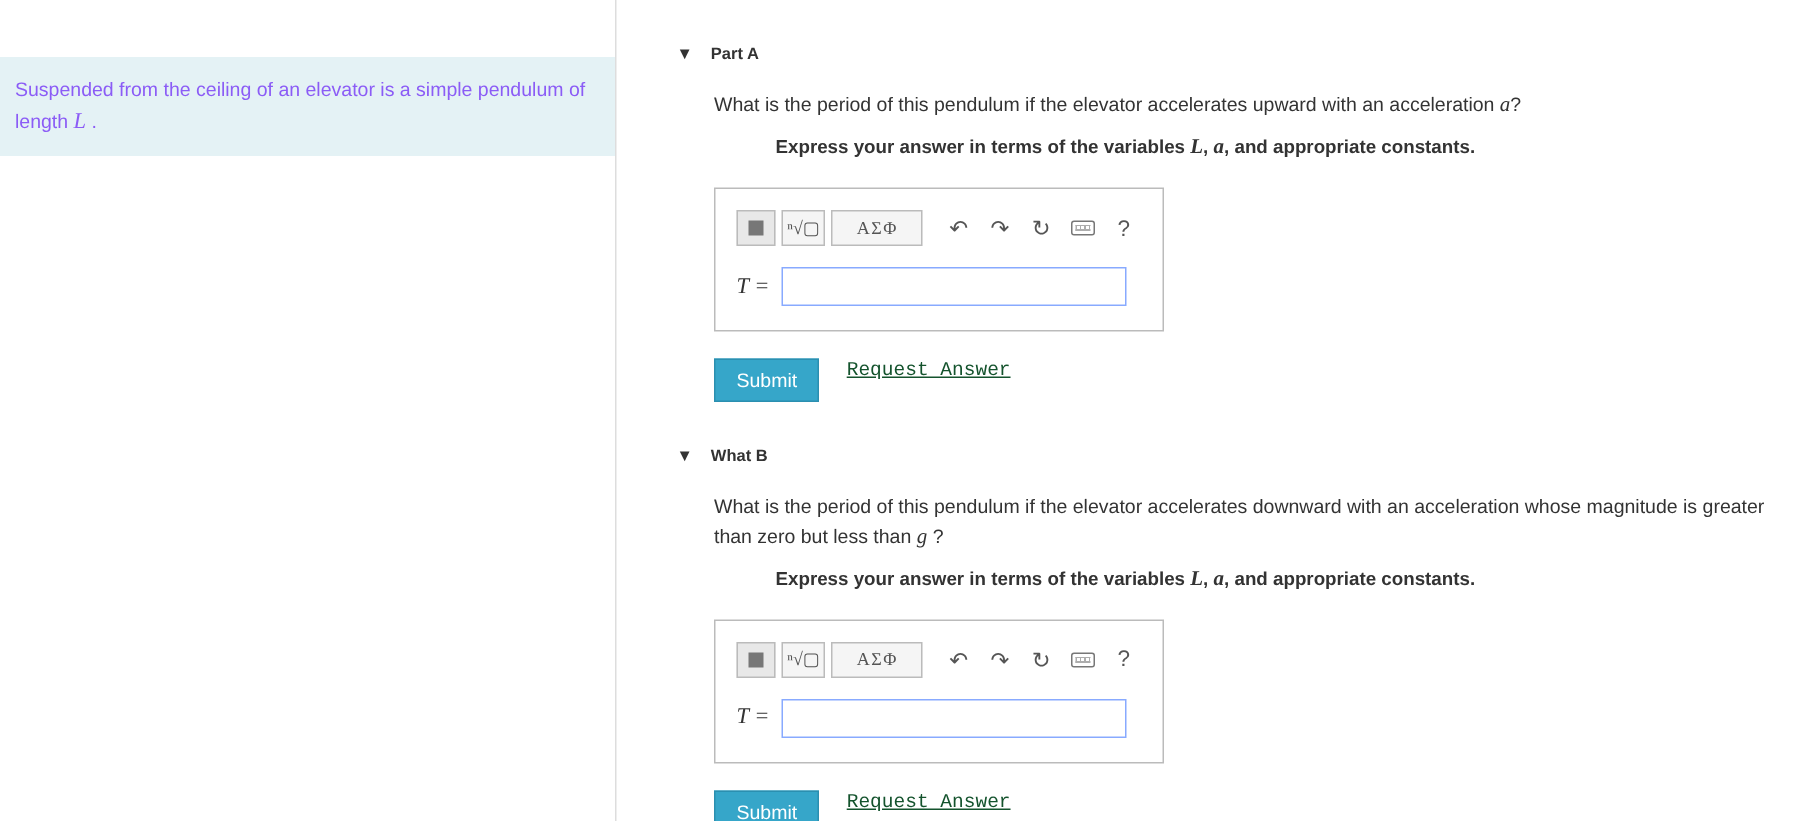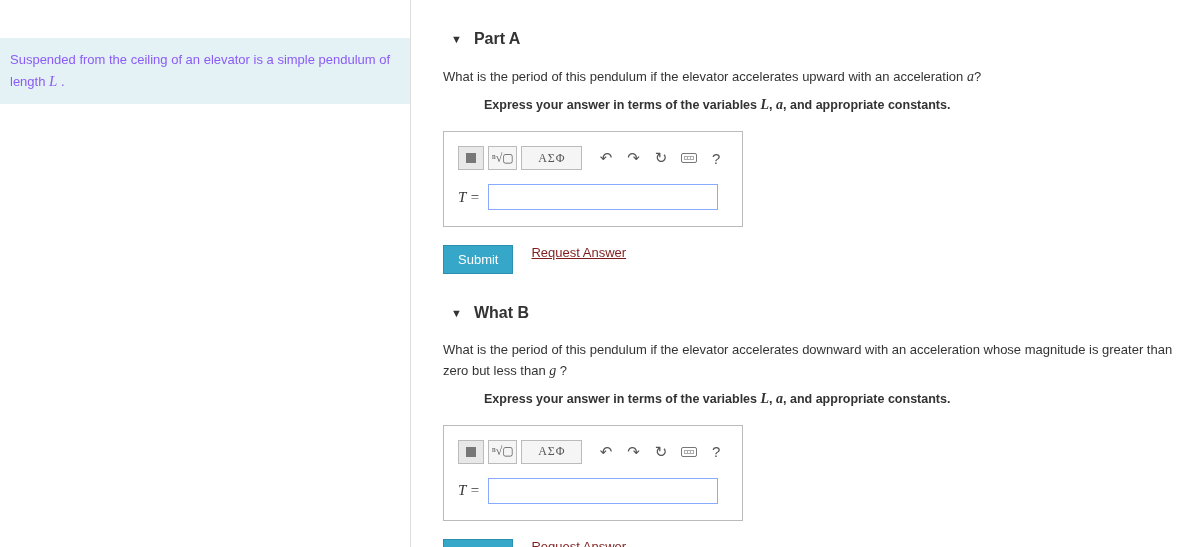--- a/index.html
+++ b/index.html
@@ -41,24 +41,24 @@
     margin-top: 20px;
     gap: 12px;
   }
   .part-header .caret {
     font-size: 11px;
     color: #333;
     cursor: pointer;
   }
   .part-title {
     font-weight: bold;
-    font-size: 16px;
+    font-size: 11px;
   }
   .part-body {
-    margin-left: 32px;
+    margin-left: 65px;
     margin-right: 20px;
     padding-top: 8px;
   }
   .question-text {
     font-size: 13px;
     color: #333;
     margin-bottom: 10px;
     line-height: 1.5;
   }
   .question-text .var, .instruction .var {
@@ -149,24 +149,25 @@
   }
   .submit-btn {
     background: #36a6c9;
     color: #fff;
     border: 1px solid #2b8fb0;
     padding: 6px 14px;
     font-size: 13px;
     cursor: pointer;
   }
   .link {
-    color: #7f1d1d;
+    color: #14532d;
     text-decoration: underline;
     font-size: 13px;
     cursor: pointer;
+    font-family: Liberation Mono, monospace;
   }
   .rect-icon {
     display:inline-block;
     width:10px; height:10px;
     background:#777;
   }
   .keyboard-icon {
     display:inline-block;
     width:16px; height:10px;
     border:1px solid #777;

